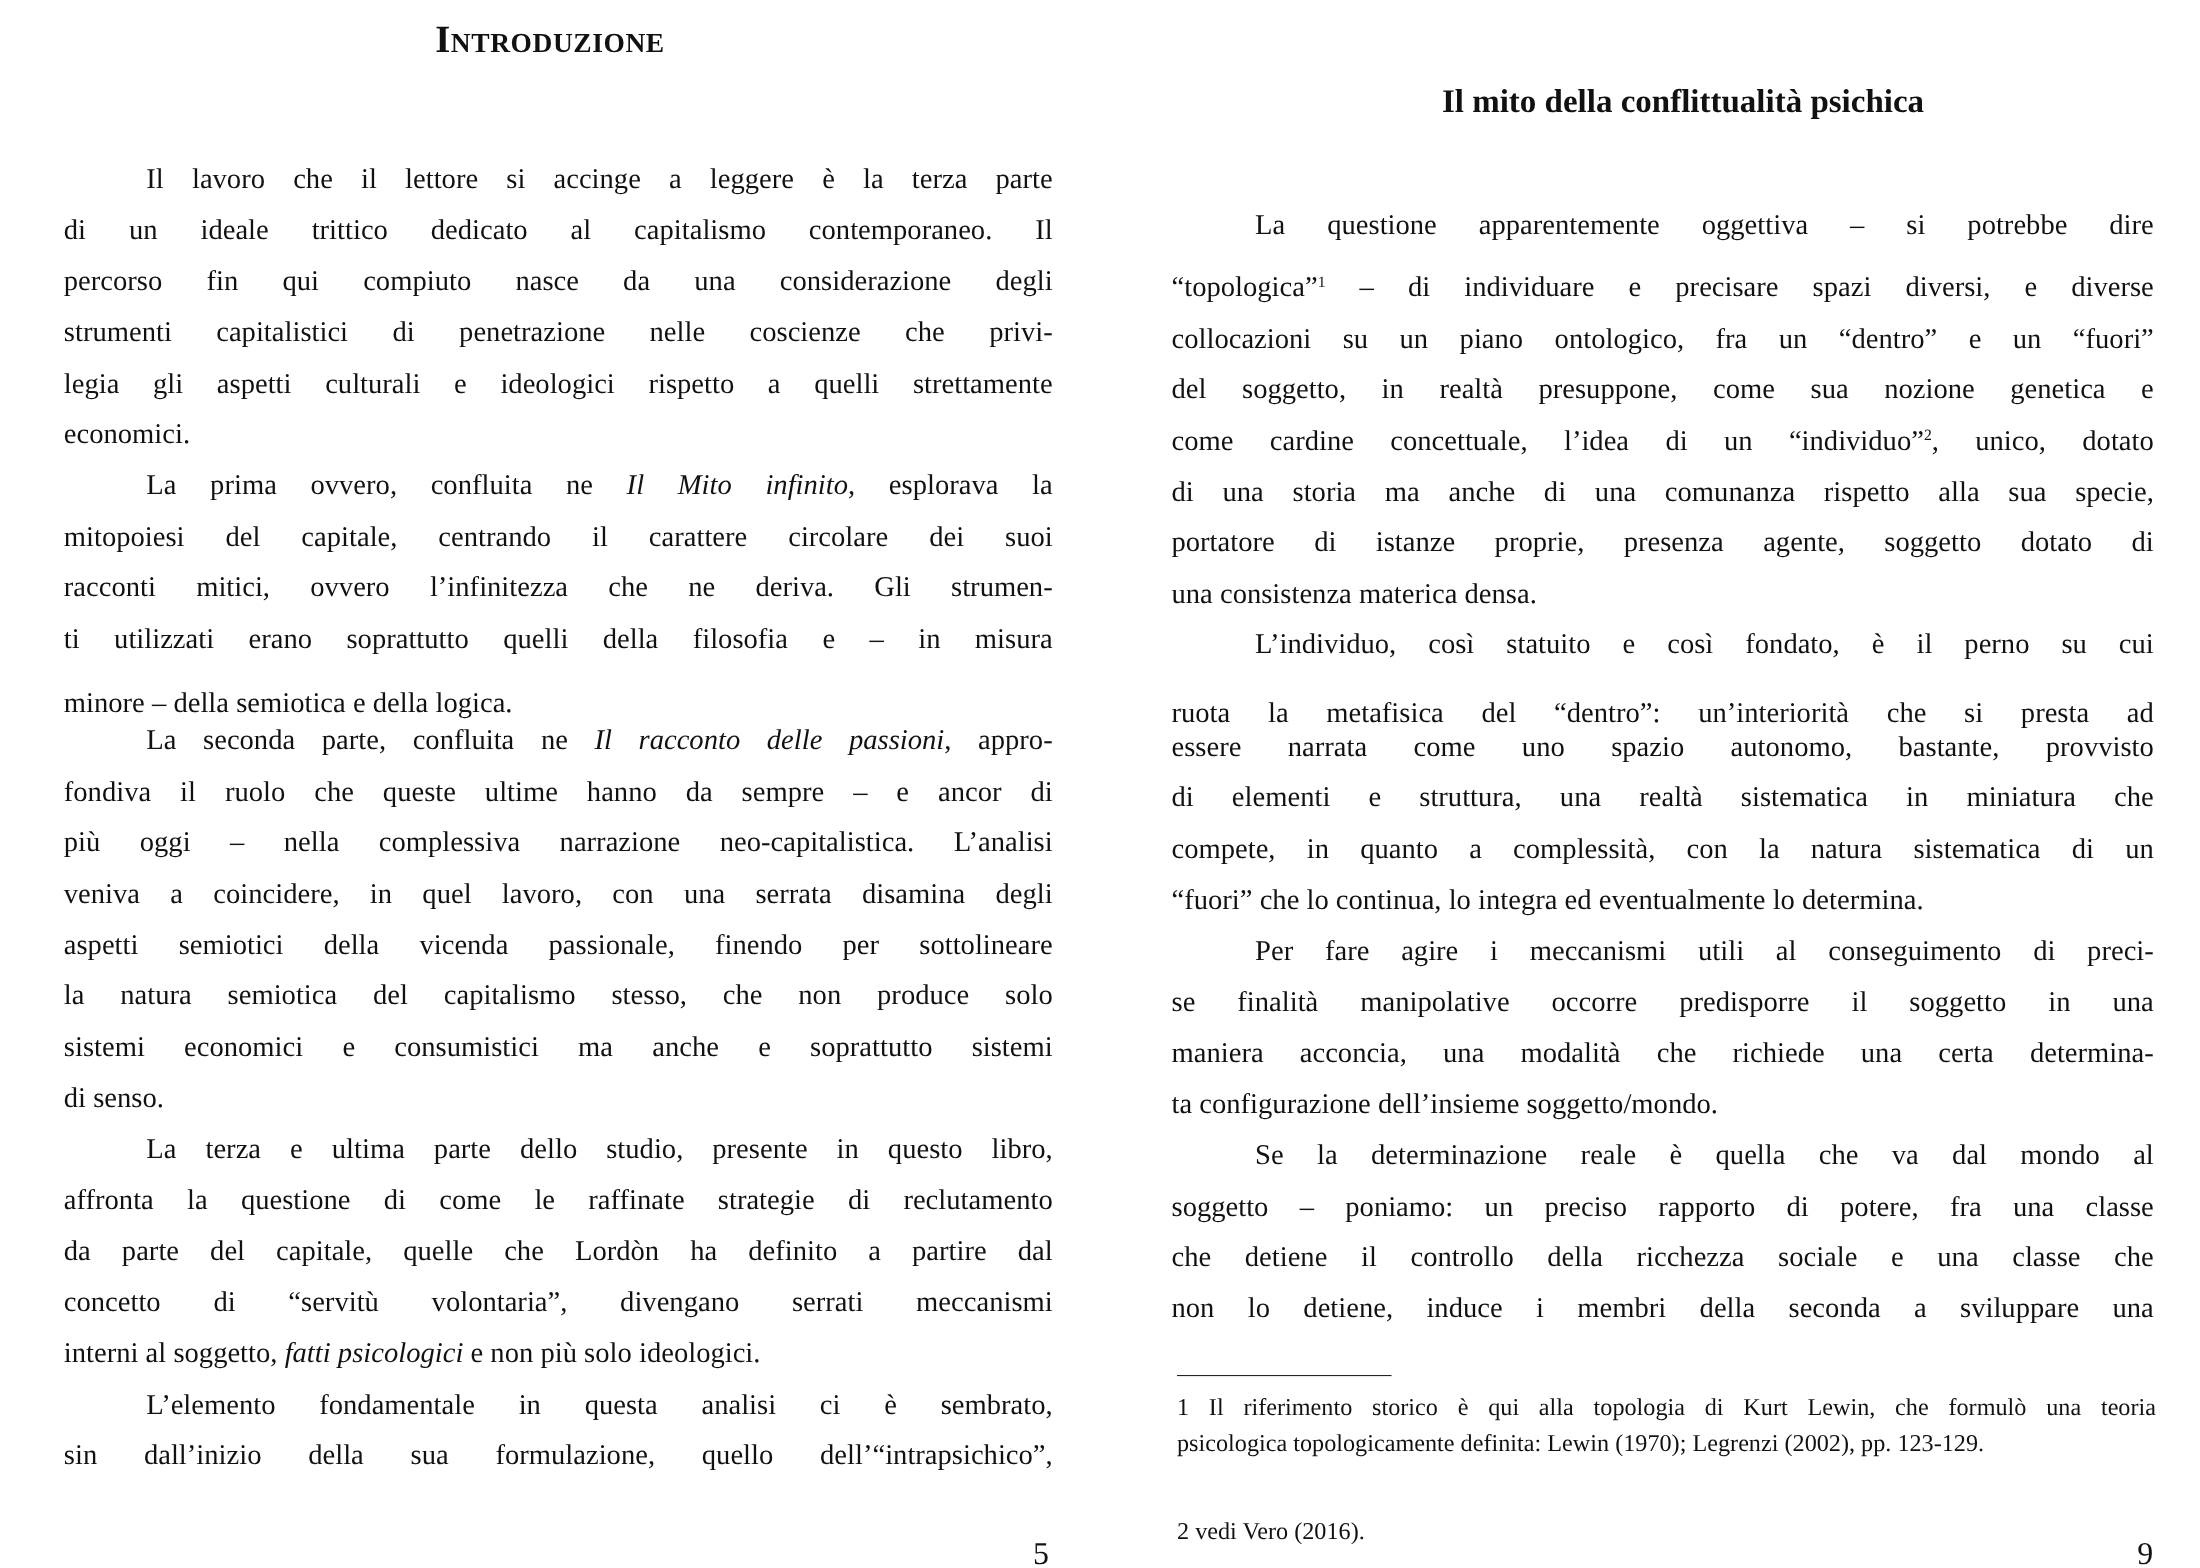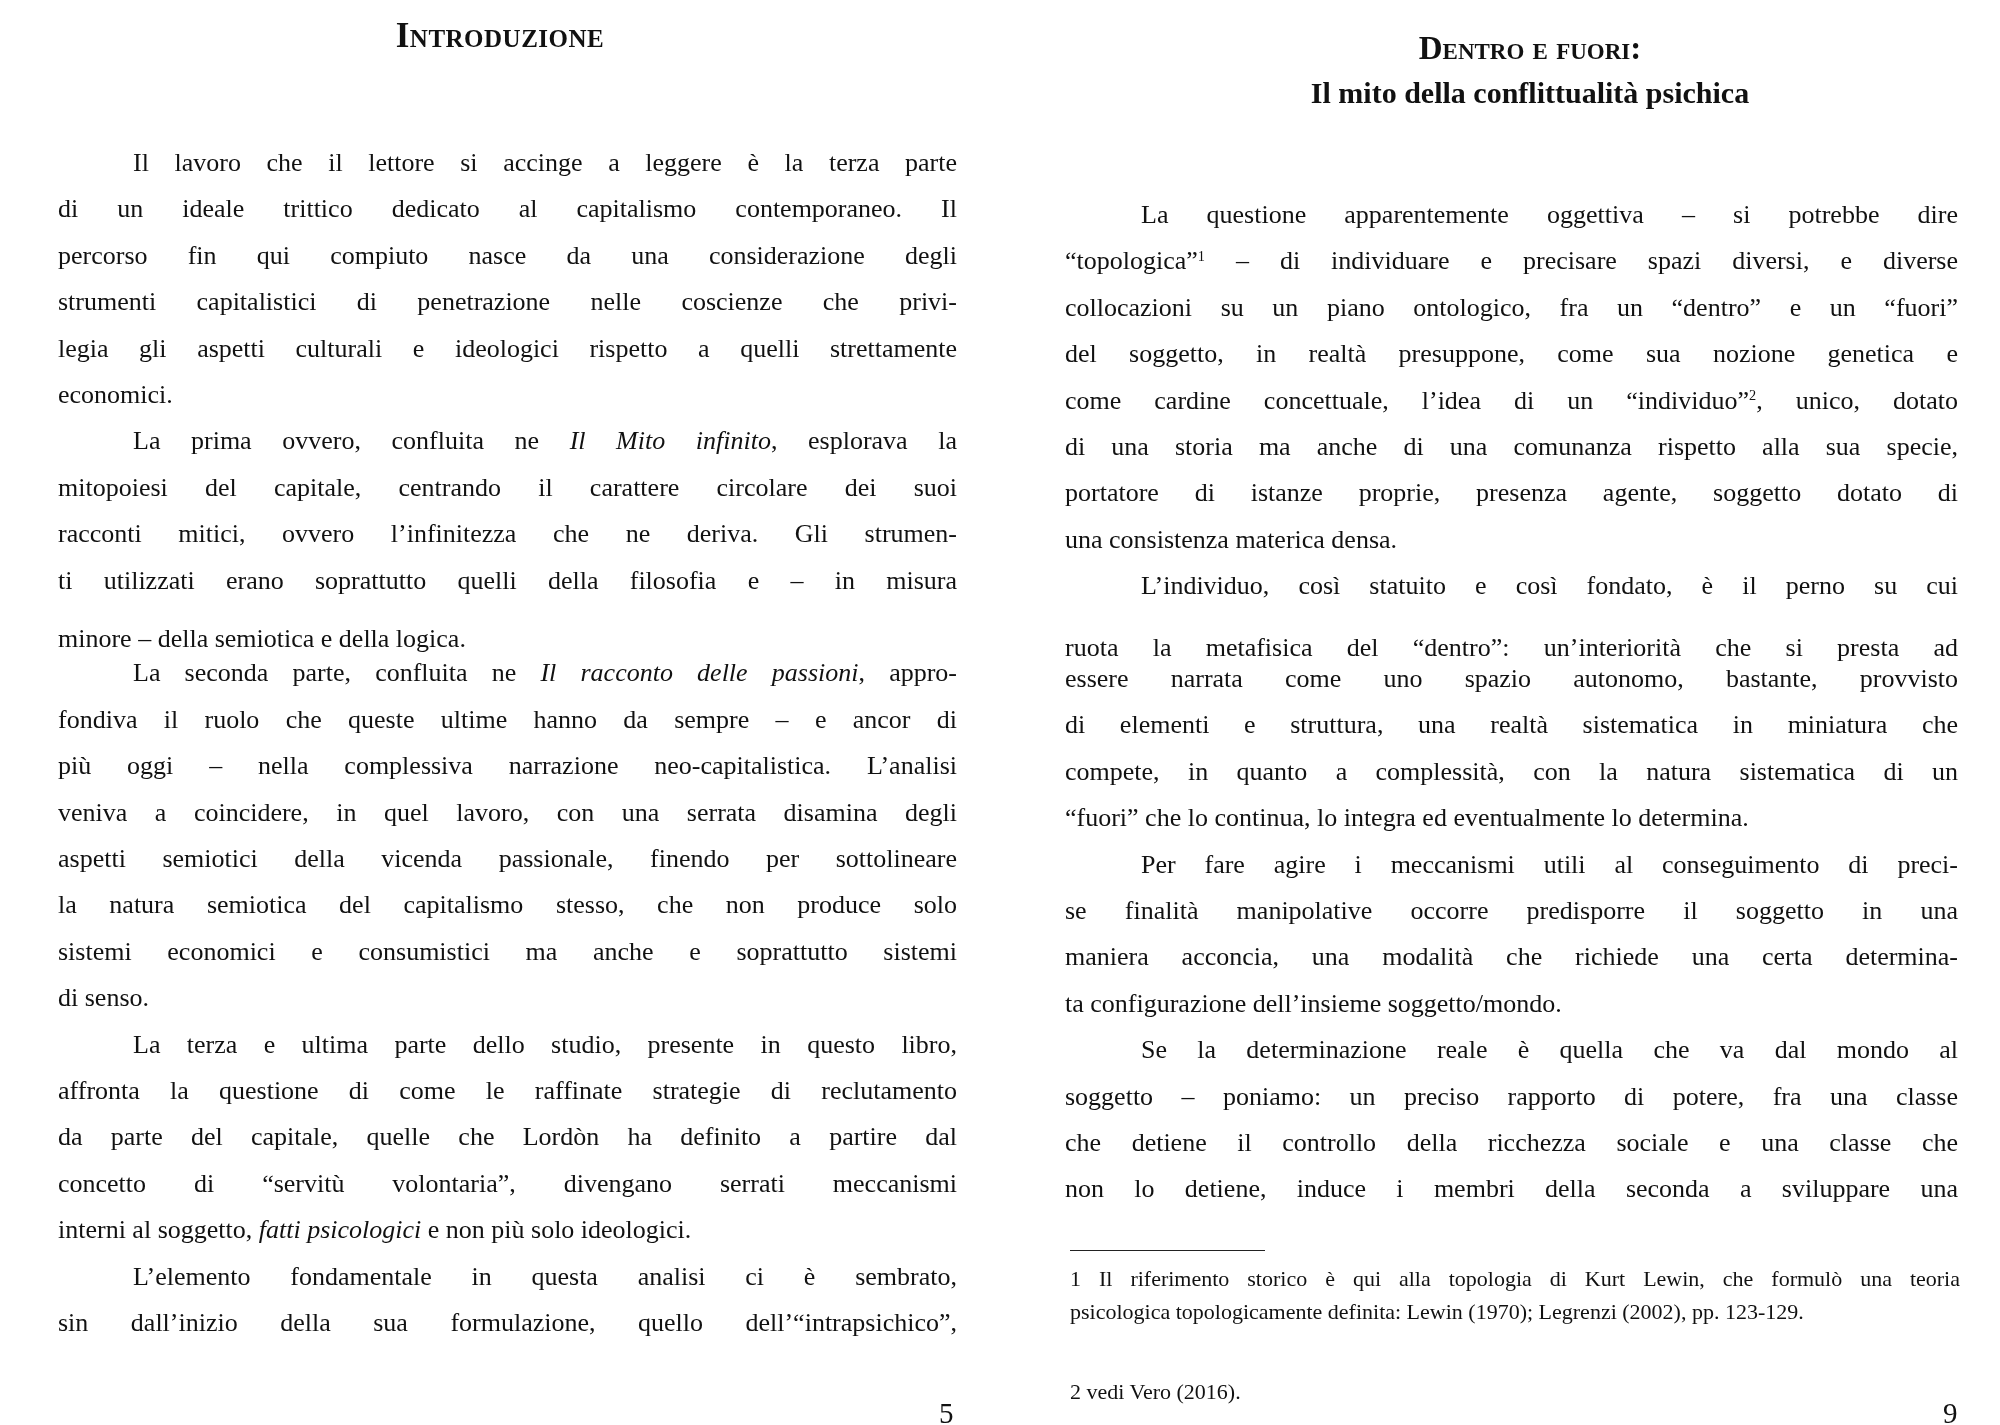--- a/index.html
+++ b/index.html
@@ -65,24 +65,23 @@
       <div class="line j" style="top: 1117.4px;"><span>da parte del capitale, quelle che Lordòn ha definito a partire dal</span></div>
       <div class="line j" style="top: 1163.8px;"><span>concetto di “servitù volontaria”, divengano serrati meccanismi</span></div>
       <div class="line l" style="top: 1210.2px;"><span>interni al soggetto, </span><span class="it">fatti psicologici</span><span> e non più solo ideologici.</span></div>
       <div class="line j ind" style="top: 1256.6px;"><span>L’elemento fondamentale in questa analisi ci è sembrato,</span></div>
       <div class="line j" style="top: 1303px;"><span>sin dall’inizio della sua formulazione, quello dell’“intrapsichico”,</span></div>
     </div>
   <div class="pagenum" style="left:939px; top:1398px;">5</div>
 </div>
 
 <div class="page" id="right-page">
-  <div class="title-right-1">Dentro e fuori:</div>
   <div class="title-right-2">Il mito della conflittualità psichica</div>
   <div id="right-body">
-      <div class="line j ind" style="top: 195px;"><span>La questione apparentemente oggettiva – si potrebbe dire</span></div>
+      <div class="line j ind" style="top: 185px;"><span>La questione apparentemente oggettiva – si potrebbe dire</span></div>
       <div class="line j" style="top: 241.4px;"><span>“topologica”</span><sup>1</sup><span> – di individuare e precisare spazi diversi, e diverse</span></div>
       <div class="line j" style="top: 287.8px;"><span>collocazioni su un piano ontologico, fra un “dentro” e un “fuori”</span></div>
       <div class="line j" style="top: 334.2px;"><span>del soggetto, in realtà presuppone, come sua nozione genetica e</span></div>
       <div class="line j" style="top: 380.6px;"><span>come cardine concettuale, l’idea di un “individuo”</span><sup>2</sup><span>, unico, dotato</span></div>
       <div class="line j" style="top: 427px;"><span>di una storia ma anche di una comunanza rispetto alla sua specie,</span></div>
       <div class="line j" style="top: 473.4px;"><span>portatore di istanze proprie, presenza agente, soggetto dotato di</span></div>
       <div class="line l" style="top: 519.8px;"><span>una consistenza materica densa.</span></div>
       <div class="line j ind" style="top: 566.2px;"><span>L’individuo, così statuito e così fondato, è il perno su cui</span></div>
       <div class="line j" style="top: 628px;"><span>ruota la metafisica del “dentro”: un’interiorità che si presta ad</span></div>
       <div class="line j" style="top: 659px;"><span>essere narrata come uno spazio autonomo, bastante, provvisto</span></div>

